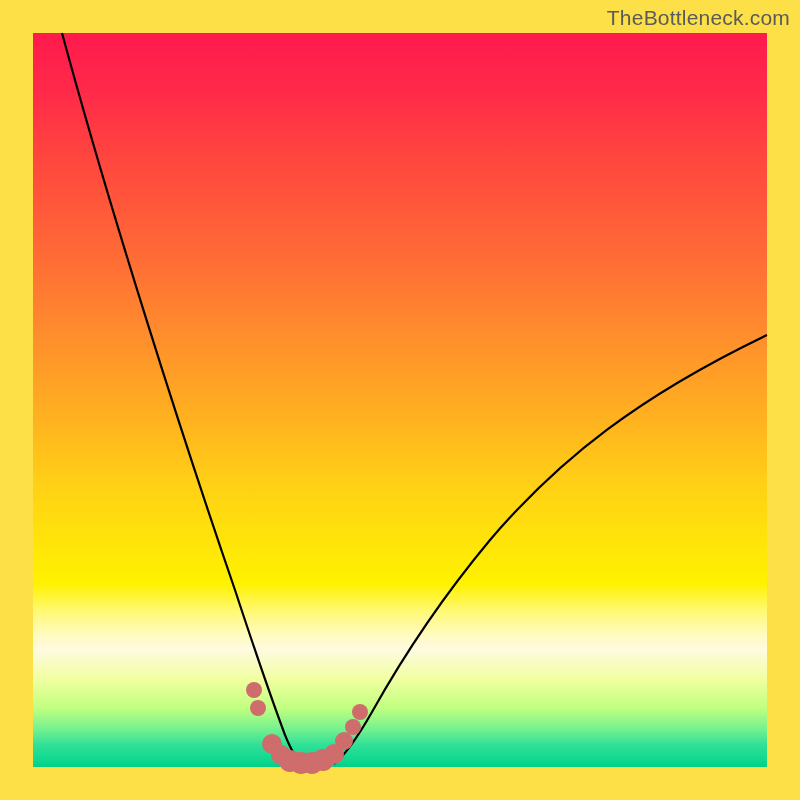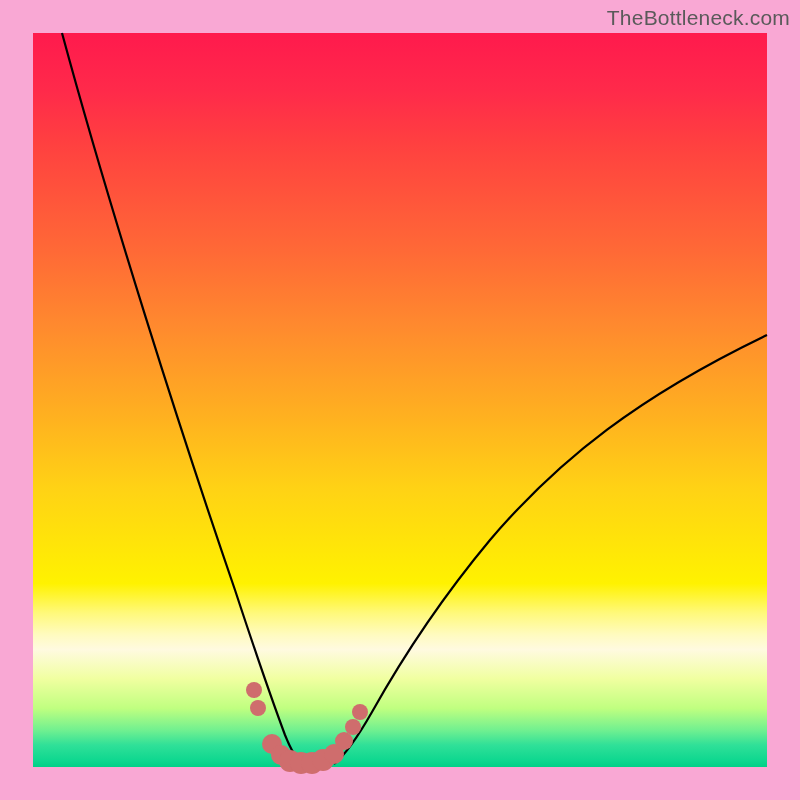--- a/index.html
+++ b/index.html
@@ -10,21 +10,21 @@
     background: #000;
     overflow: hidden;
     font-family: Arial, Helvetica, sans-serif;
   }
   .frame {
     position: absolute;
     left: 0;
     top: 0;
     width: 800px;
     height: 800px;
-    background: #f9a8d4;
+    background: #fde047;
   }
   .plot-area {
     position: absolute;
     left: 33px;
     top: 33px;
     width: 734px;
     height: 734px;
     background: linear-gradient(to bottom,
       #ff1a4d 0%,
       #ff2a4a 8%,

